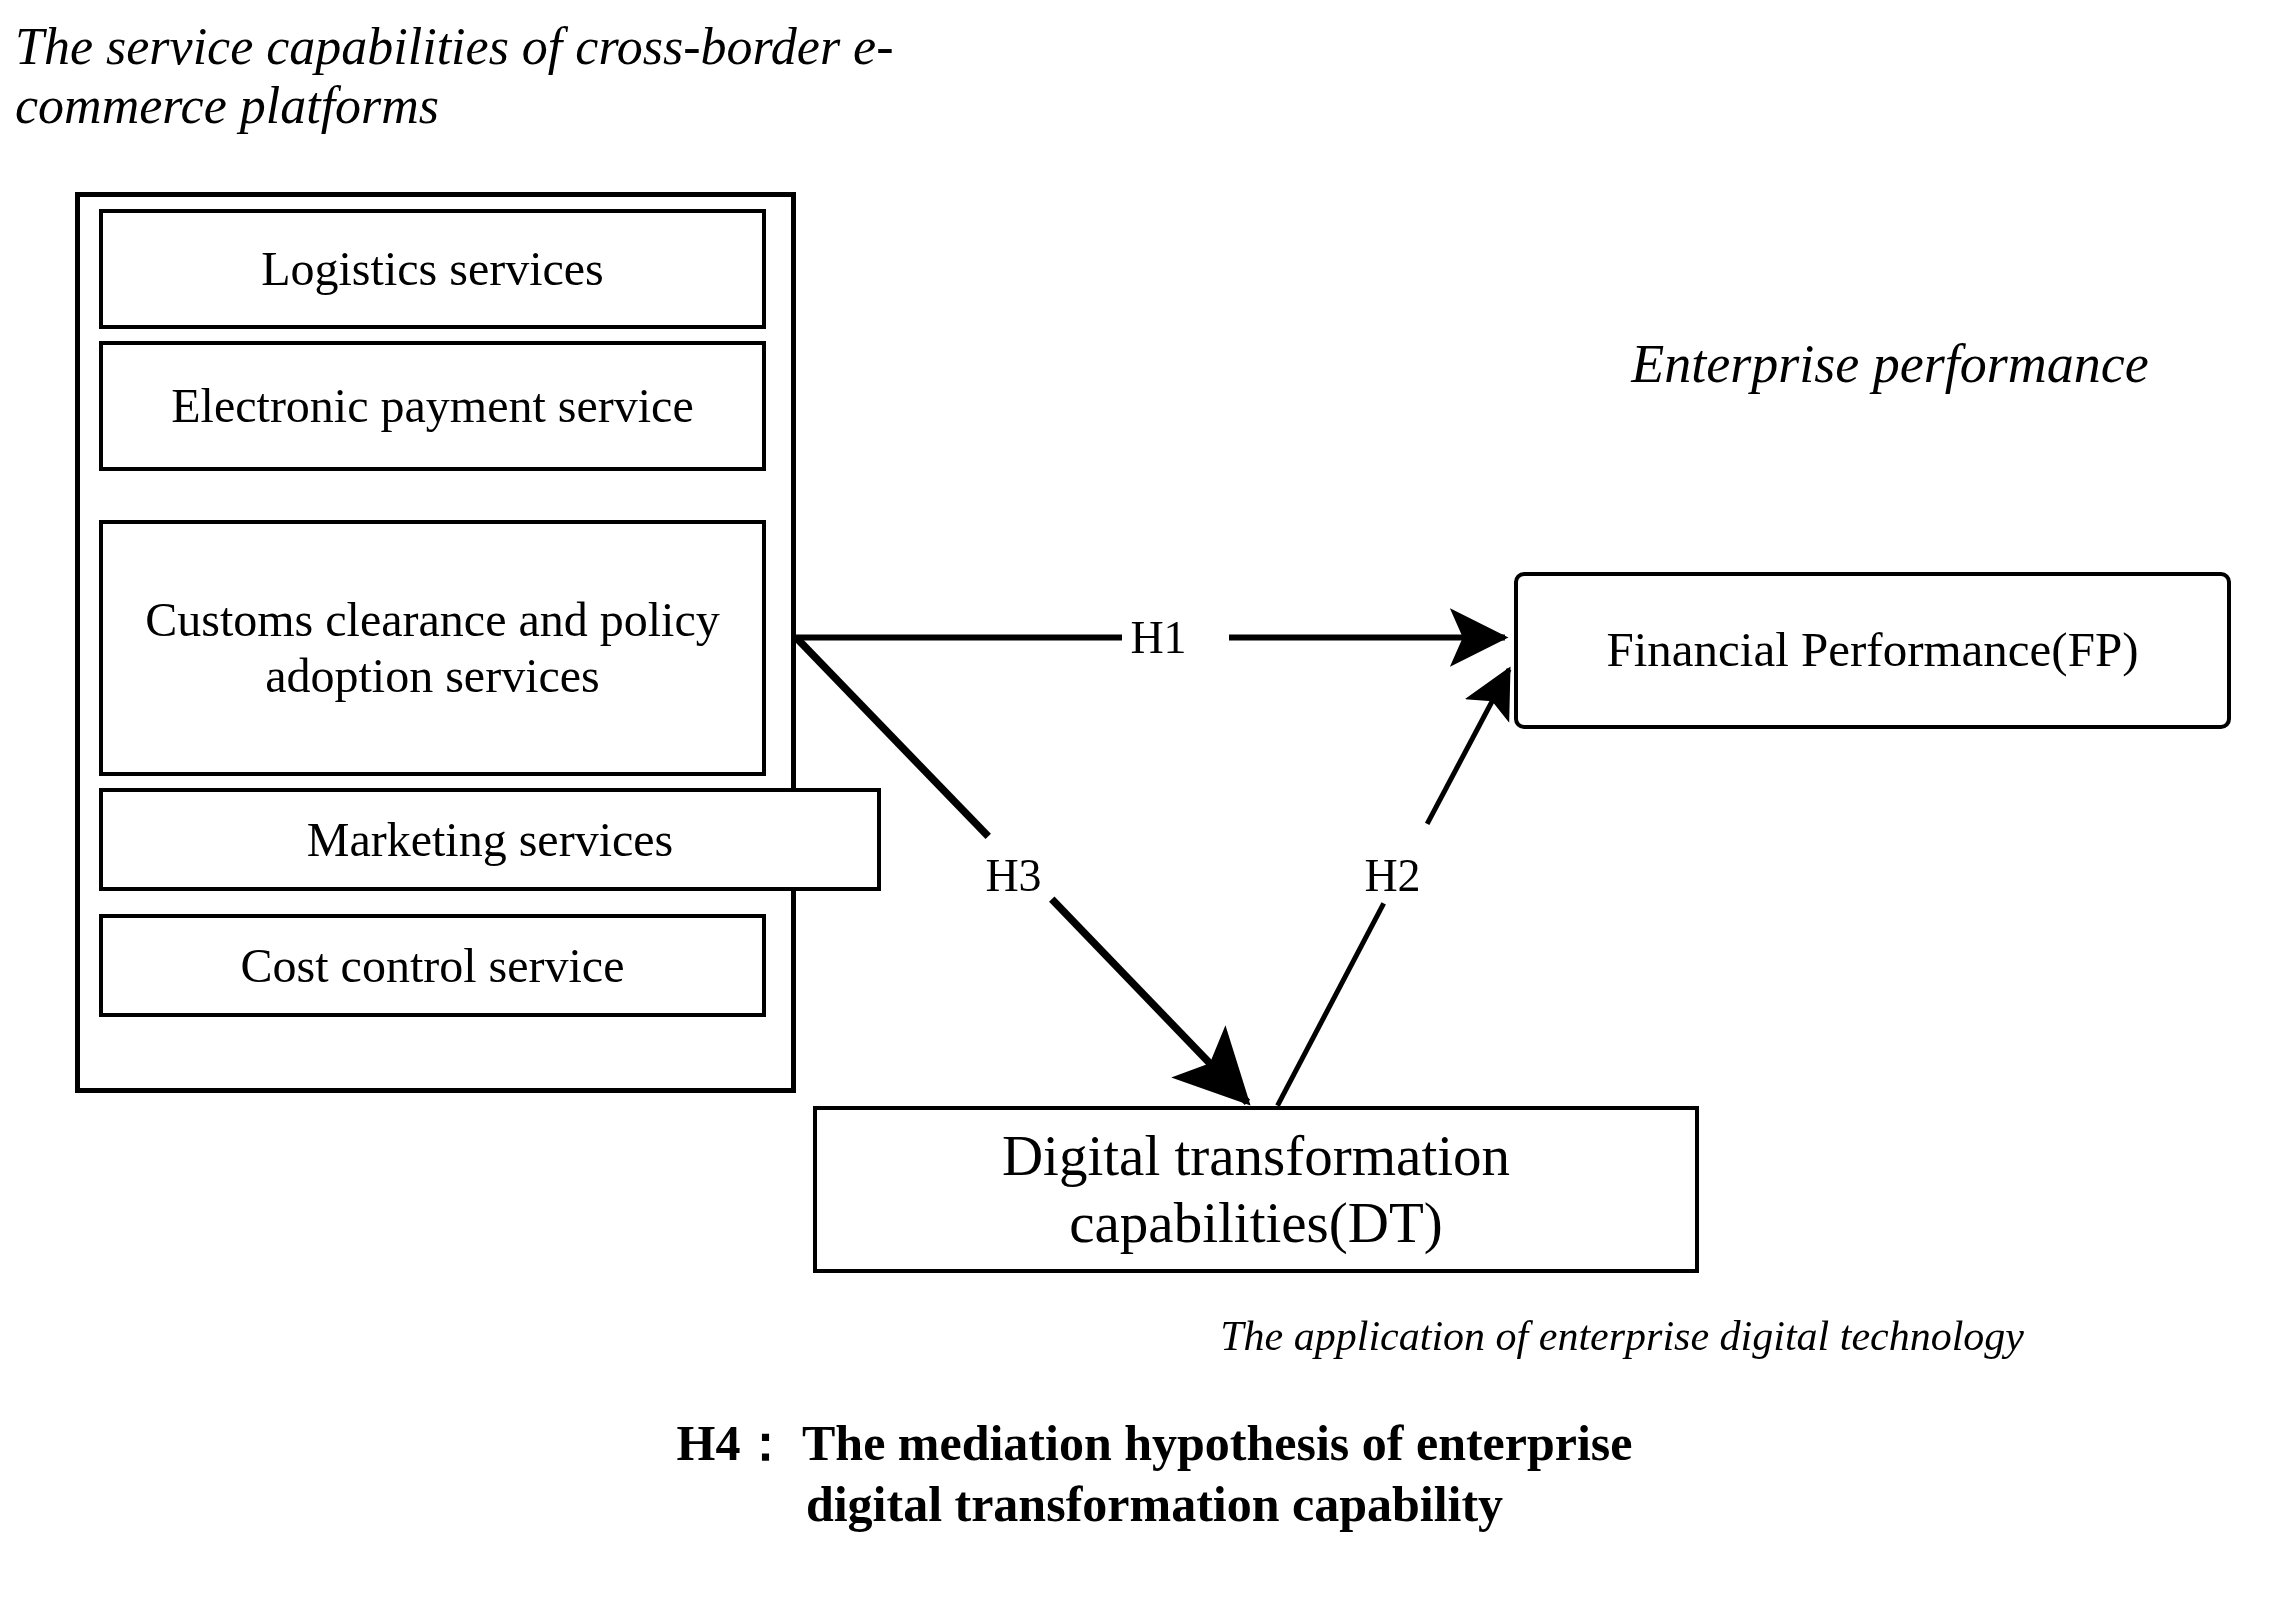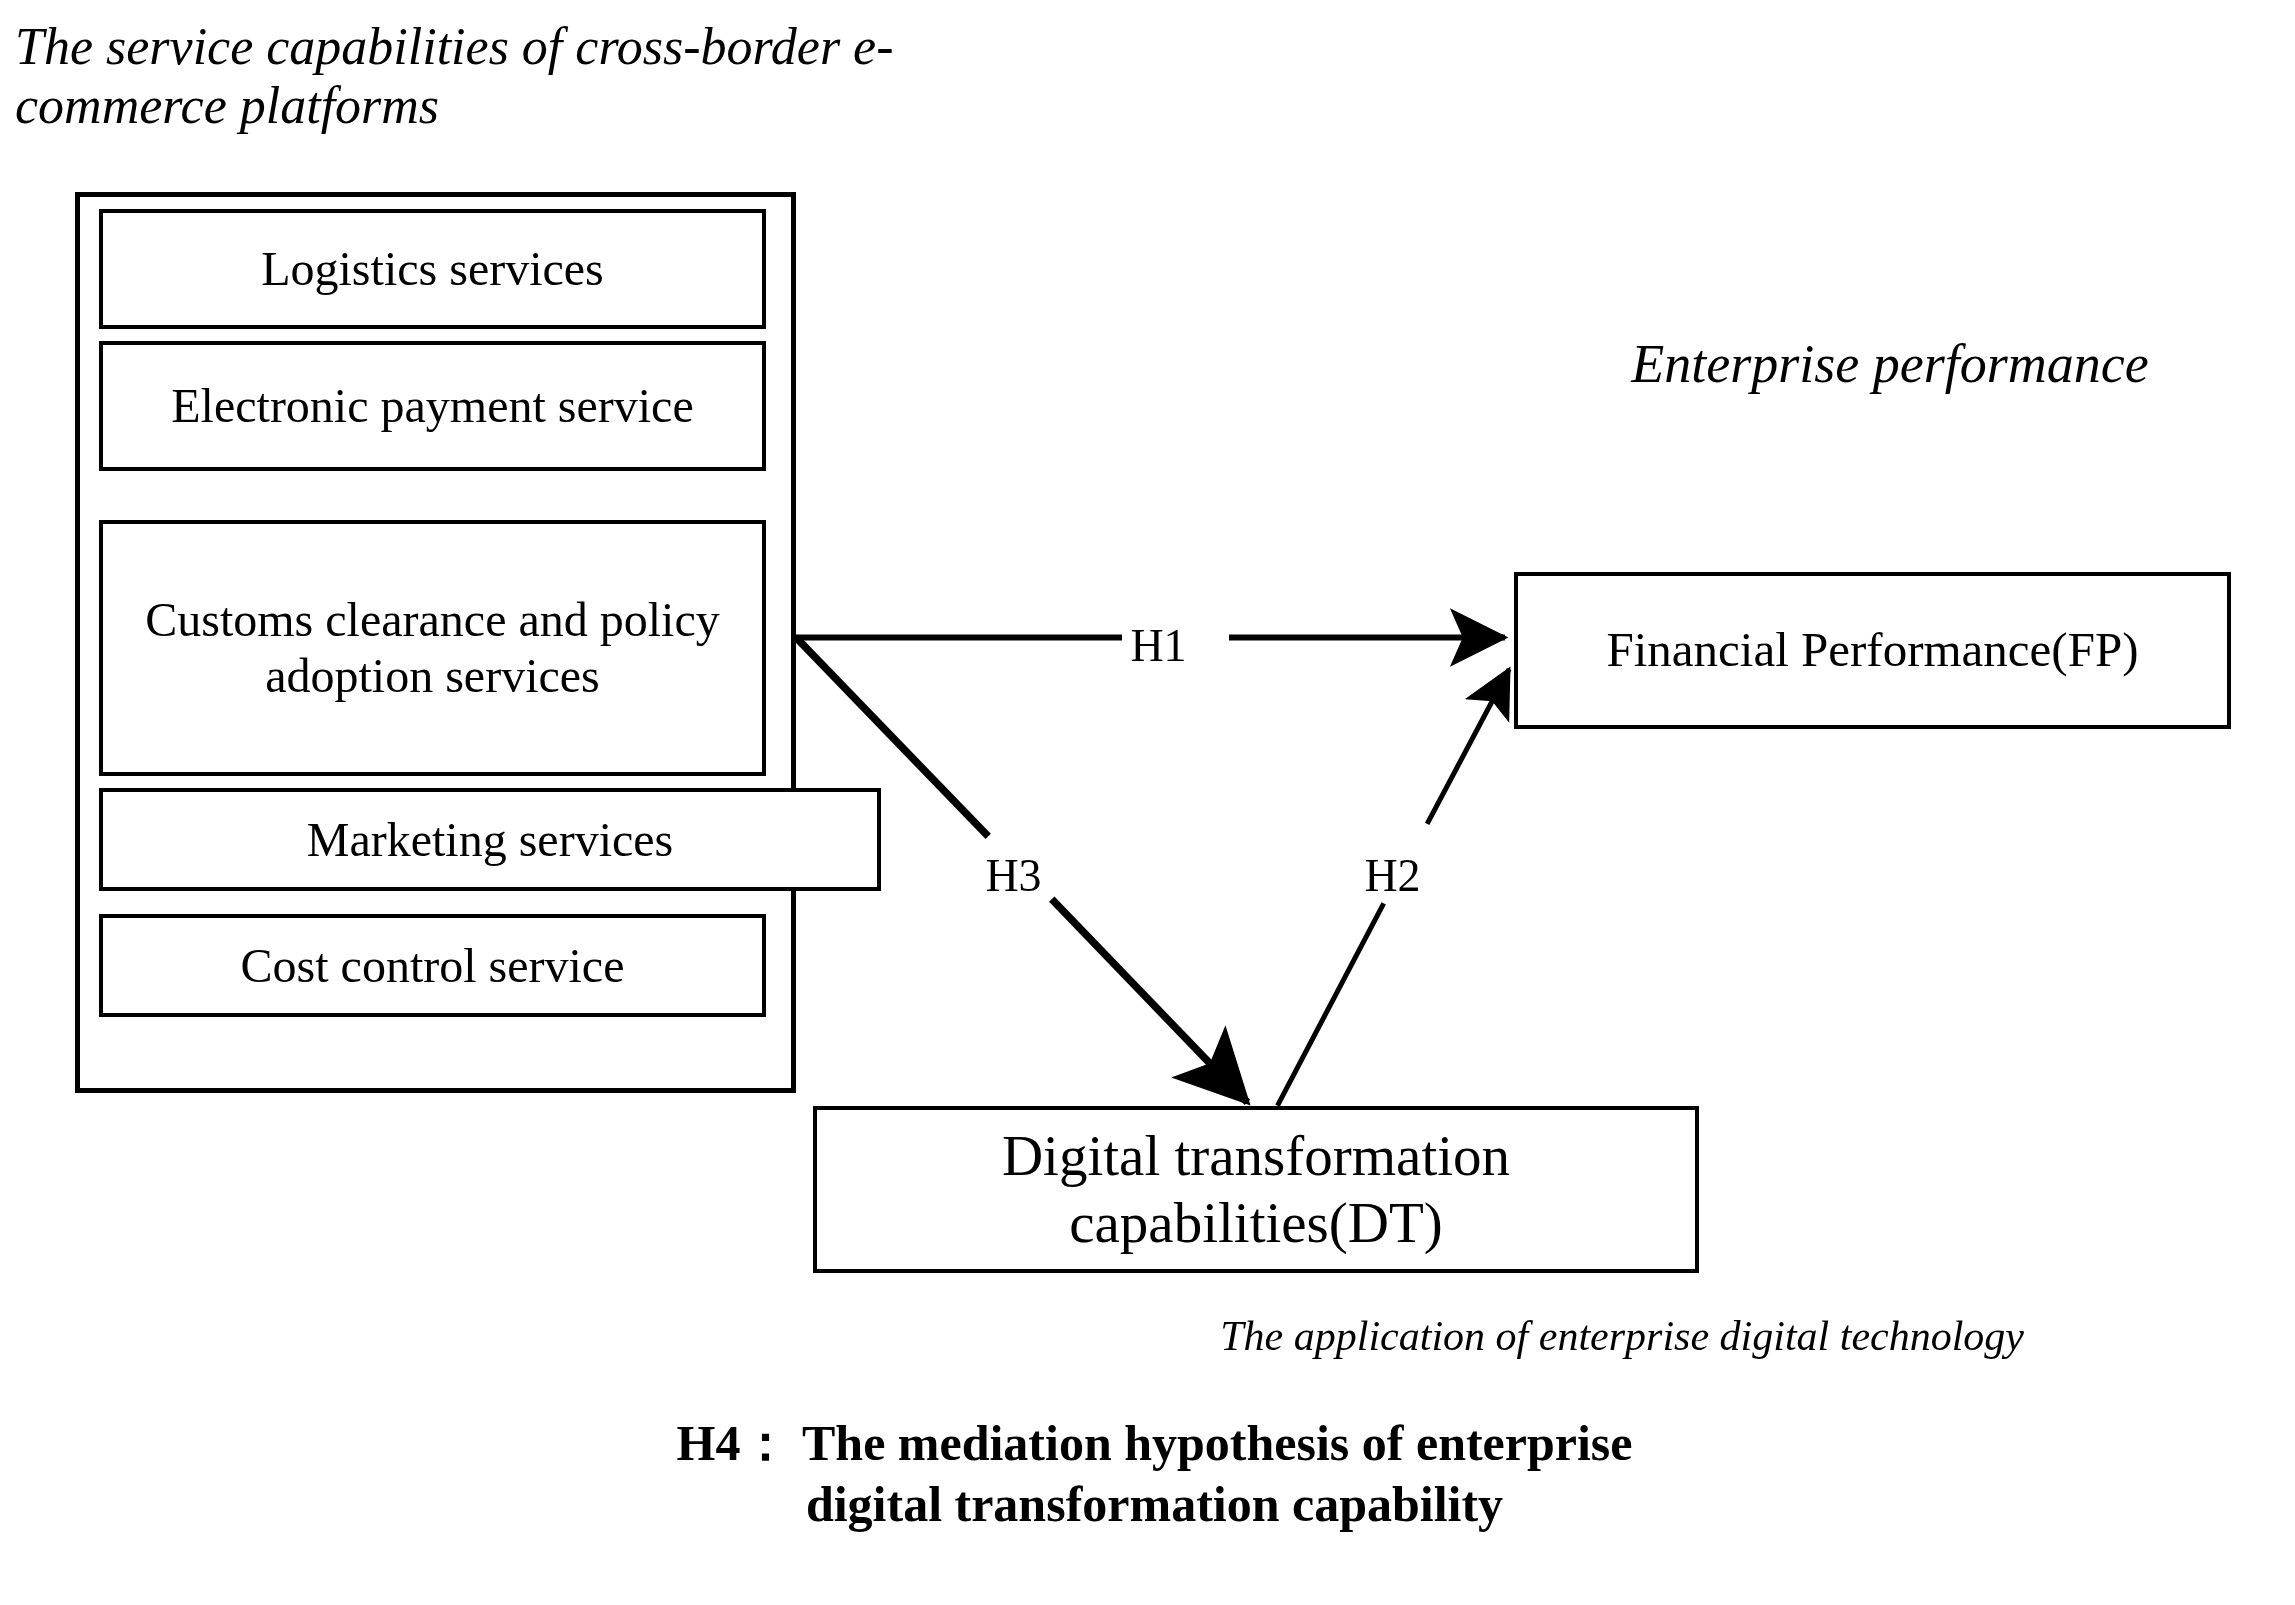--- a/index.html
+++ b/index.html
@@ -76,36 +76,37 @@
   #box-logistics      { left: 99px; top: 209px;  width: 667px; height: 120px; }
   #box-epayment       { left: 99px; top: 341px;  width: 667px; height: 130px; }
   #box-customs        { left: 99px; top: 520px;  width: 667px; height: 256px; font-size: 48px; }
   #box-marketing      { left: 99px; top: 788px;  width: 782px; height: 103px; }
   #box-cost           { left: 99px; top: 914px; width: 667px; height: 103px; }
 
   #box-fp {
     left: 1514px; top: 572px; width: 717px; height: 157px;
     border-width: 4.2px;
     font-size: 49px;
+    border-radius: 10px;
   }
   #box-dt {
     left: 813px; top: 1106px; width: 886px; height: 167px;
     border-width: 4.2px;
     font-size: 57px;
   }
 
   
   .edge-label {
     position: absolute;
     font-size: 46px;
     background: #ffffff;
     padding: 0 8.4px;
     line-height: 1;
   }
-  #label-h1 { left: 1122px; top: 615px; margin-top: 8px; }
+  #label-h1 { left: 1122px; top: 615px; }
   #label-h3 { left: 977px; top: 853px; }
   #label-h2 { left: 1356px; top: 853px; }
 
   
   #h4-note {
     position: absolute;
     left: 502px;
     top: 1413px;
     width: 1305px;
     font-size: 50px;

